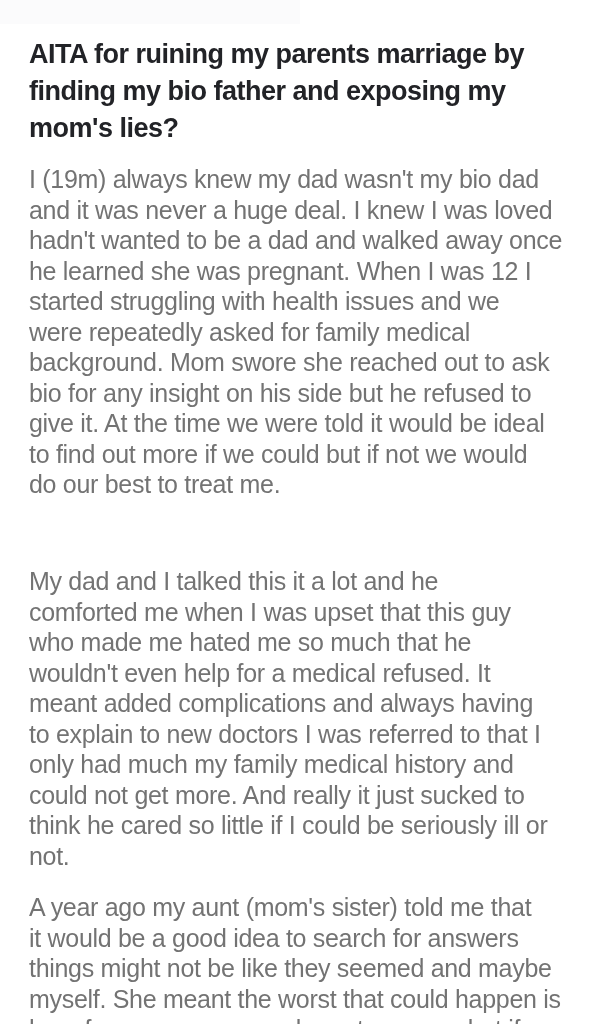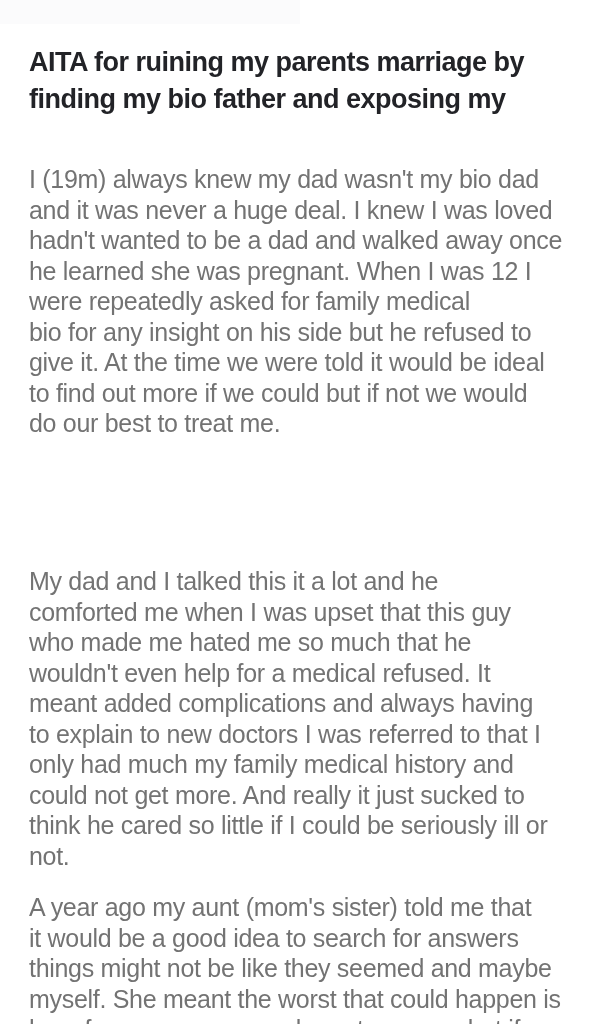--- a/index.html
+++ b/index.html
@@ -21,21 +21,20 @@
   .title {
     position: absolute;
     left: 29px;
     top: 36px;
     width: 560px;
     font-weight: bold;
     font-size: 27px;
     line-height: 37px;
     letter-spacing: -0.5px;
     color: #222327;
-    margin-top: 8px;
   }
   .para {
     position: absolute;
     left: 29px;
     width: 572px;
     font-size: 25px;
     line-height: 30.5px;
     letter-spacing: -0.3px;
     color: #737373;
     font-weight: 400;
@@ -47,28 +46,31 @@
 </style>
 </head>
 <body>
 
 <div class="page">
   <div class="top-artifact"></div>
 
   <h1 class="title">
       <div class="line">AITA for ruining my parents marriage by</div>
       <div class="line">finding my bio father and exposing my</div>
+      <div class="line">mom's lies?</div>
     </h1>
 
   <div class="para para-1">
       <div class="line">I (19m) always knew my dad wasn't my bio dad</div>
       <div class="line">and it was never a huge deal. I knew I was loved</div>
       <div class="line">hadn't wanted to be a dad and walked away once</div>
       <div class="line">he learned she was pregnant. When I was 12 I</div>
+      <div class="line">started struggling with health issues and we</div>
       <div class="line">were repeatedly asked for family medical</div>
+      <div class="line">background. Mom swore she reached out to ask</div>
       <div class="line">bio for any insight on his side but he refused to</div>
       <div class="line">give it. At the time we were told it would be ideal</div>
       <div class="line">to find out more if we could but if not we would</div>
       <div class="line">do our best to treat me.</div>
     </div>
 
   <div class="para para-2">
       <div class="line">My dad and I talked this it a lot and he</div>
       <div class="line">comforted me when I was upset that this guy</div>
       <div class="line">who made me hated me so much that he</div>

